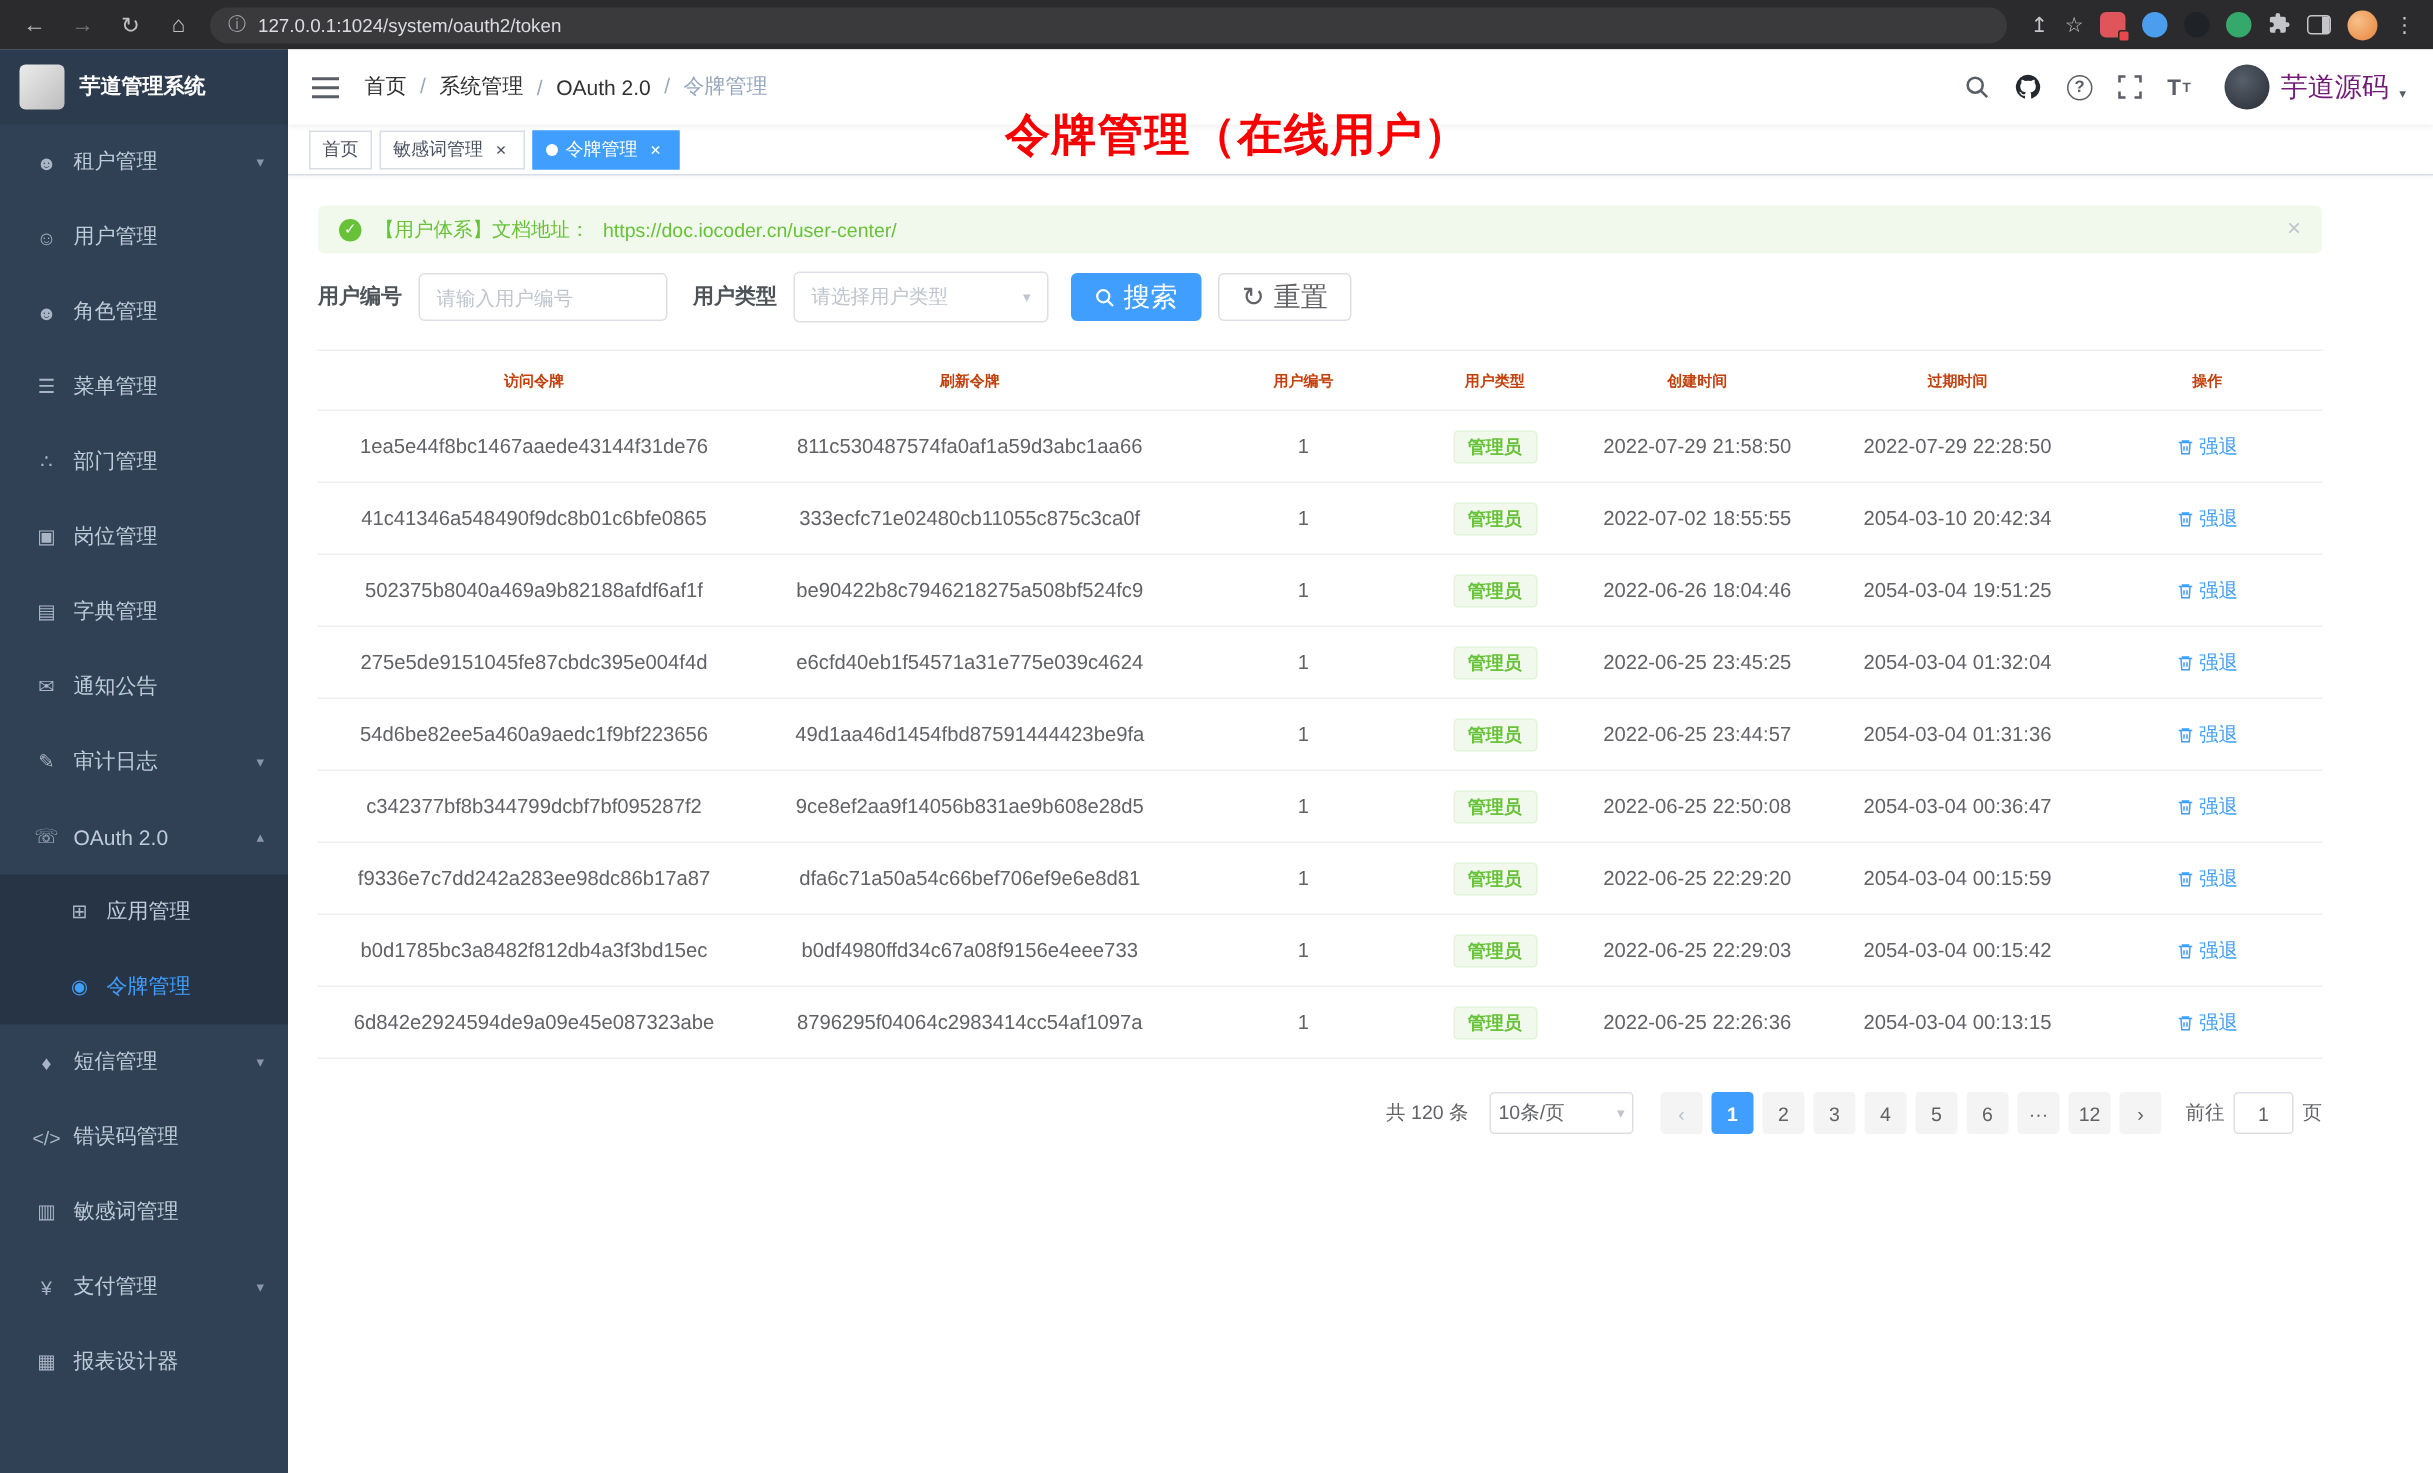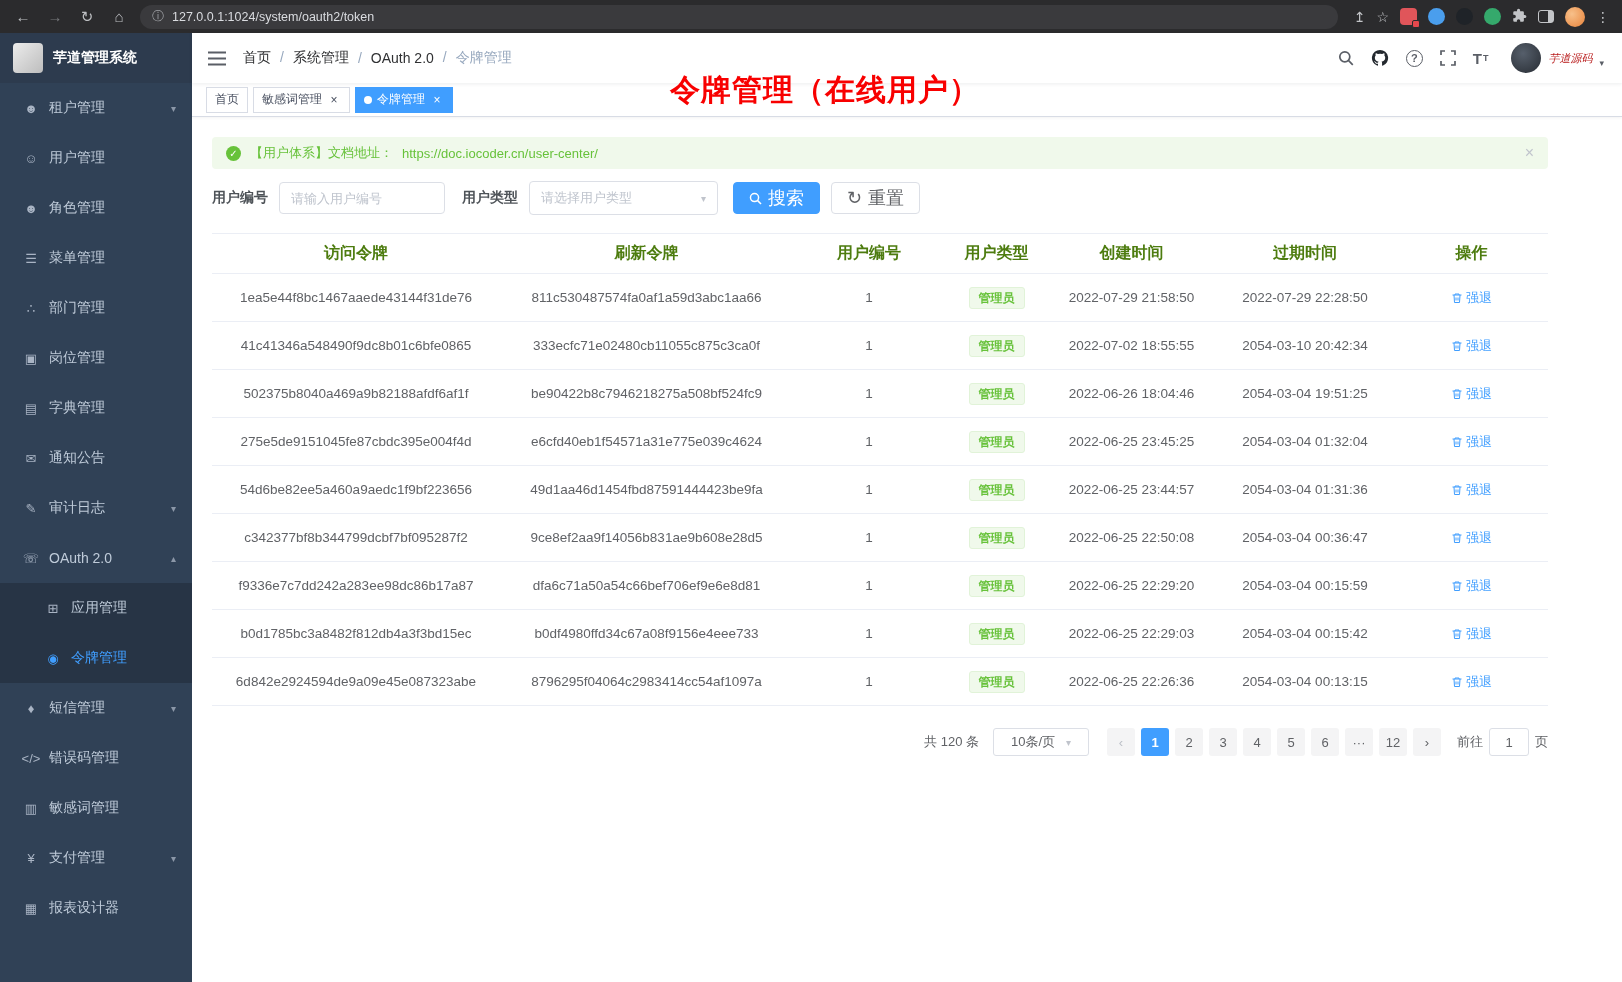--- a/index.html
+++ b/index.html
@@ -59,21 +59,21 @@
   .crumb + .crumb::before { content: "/"; color: #97a8be; margin: 0 9px; }
   .navbar-right { margin-left: auto; display: flex; align-items: center; gap: 17px; }
   .nav-ico { color: #5a5e66; display: flex; align-items: center; cursor: pointer; }
   .help-circle { width: 17px; height: 17px; border: 1.5px solid #5a5e66; border-radius: 50%;
     font-size: 11px; font-weight: 700; display: flex; align-items: center; justify-content: center; }
   .fs-big { font-size: 15px; font-weight: 700; }
   .fs-small { font-size: 9px; font-weight: 700; margin-left: 1px; }
   .user { display: flex; align-items: center; gap: 7px; cursor: pointer; margin-left: 6px; }
   .user-avatar { width: 30px; height: 30px; border-radius: 50%;
     background: radial-gradient(circle at 40% 35%, #565f6b, #272c33); }
-  .user-name { font-size: 11px; color: #b91c1c; font-style: italic; }
+  .user-name { font-size: 18px; color: #701a75; }
   .user-caret { font-size: 9px; color: #5a5e66; margin-top: 9px; }
 
   .red-note { position: absolute; left: 478px; top: 37px; z-index: 5; color: #f80000;
     font-size: 30px; font-weight: 700; letter-spacing: 1px; pointer-events: none; }
 
   
   .tags-bar { height: 34px; background: #fff; border-bottom: 1px solid #d8dce5;
     box-shadow: 0 1px 3px rgba(0,0,0,.05); display: flex; align-items: center;
     padding: 0 14px; gap: 5px; position: relative; z-index: 1; }
   .tag-tab { display: inline-flex; align-items: center; height: 26px; padding: 0 8px;
@@ -90,44 +90,44 @@
   .alert-check { width: 15px; height: 15px; border-radius: 50%; background: #67c23a; color: #fff;
     font-size: 10px; display: flex; align-items: center; justify-content: center; flex-shrink: 0; }
   .alert-link { color: #67c23a; text-decoration: none; cursor: pointer; }
   .alert-close { margin-left: auto; color: #c0c4cc; font-size: 16px; cursor: pointer; }
 
   .filter-row { display: flex; align-items: center; margin-top: 12px; gap: 11px; font-size: 14px; }
   .f-label { font-weight: 700; color: #4e5358; }
   .f-input { width: 166px; height: 32px; border: 1px solid #dcdfe6; border-radius: 4px;
     padding: 0 11px; font-size: 13px; color: #606266; outline: none; }
   .f-input::placeholder { color: #bfc4cd; }
-  .f-select { width: 189px; height: 32px; border: 1px solid #dcdfe6; border-radius: 4px;
+  .f-select { width: 170px; height: 32px; border: 1px solid #dcdfe6; border-radius: 4px;
     padding: 16px 11px; display: flex; align-items: center; justify-content: space-between;
     color: #bfc4cd; font-size: 13px; cursor: pointer; }
   .caret { color: #c0c4cc; font-size: 10px; }
   .btn { height: 32px; border-radius: 4px; border: 1px solid #dcdfe6; background: #fff;
     color: #606266; font-size: 18px; display: inline-flex; align-items: center; gap: 6px;
     padding: 0 15px; cursor: pointer; }
   .btn.primary { background: #409eff; border-color: #409eff; color: #fff; margin-left: 4px; }
 
   table.grid { width: 100%; border-collapse: collapse; margin-top: 18px; table-layout: fixed; }
-  .grid th { height: 40px; font-size: 16px; color: #4d7c0f; font-weight: 700;
+  .grid th { height: 40px; font-size: 10px; color: #c2410c; font-weight: 700;
     border-top: 1px solid #ebeef5; border-bottom: 1px solid #ebeef5; text-align: center; }
   .grid td { height: 48px; font-size: 13.5px; color: #606266; border-bottom: 1px solid #ebeef5;
     text-align: center; overflow: hidden; white-space: nowrap; }
   .tag-success { display: inline-block; padding: 0 9px; height: 22px; line-height: 20px;
     background: #f0f9eb; border: 1px solid #e1f3d8; color: #67c23a; border-radius: 3px; font-size: 12px; font-weight: bold; }
   .action-link { color: #409eff; font-size: 13px; display: inline-flex; align-items: center;
     gap: 3px; cursor: pointer; text-decoration: none; }
 
   .pagination { display: flex; align-items: center; justify-content: flex-end; margin-top: 22px;
     gap: 6px; font-size: 13px; color: #606266; padding-bottom: 24px; }
   .pg-total { margin-right: 8px; }
   .pg-size { width: 96px; height: 28px; border: 1px solid #dcdfe6; border-radius: 3px;
-    display: flex; align-items: center; justify-content: space-between; padding: 0 17px;
+    display: flex; align-items: center; justify-content: space-between; padding: 0 5px;
     color: #606266; cursor: pointer; margin-right: 12px; }
   .pg-btn { min-width: 28px; height: 28px; border: none; background: #f4f4f5; border-radius: 3px;
     color: #606266; font-size: 13px; cursor: pointer; display: inline-flex; align-items: center;
     justify-content: center; font-family: inherit; }
   .pg-btn.active { background: #409eff; color: #fff; font-weight: 700; }
   .pg-prev { color: #bcc0c7; }
   .pg-pages { display: inline-flex; gap: 6px; }
   .goto-label { margin-left: 10px; }
   .goto-input { width: 40px; height: 28px; border: 1px solid #dcdfe6; border-radius: 3px;
     text-align: center; font-size: 13px; color: #606266; outline: none; }

